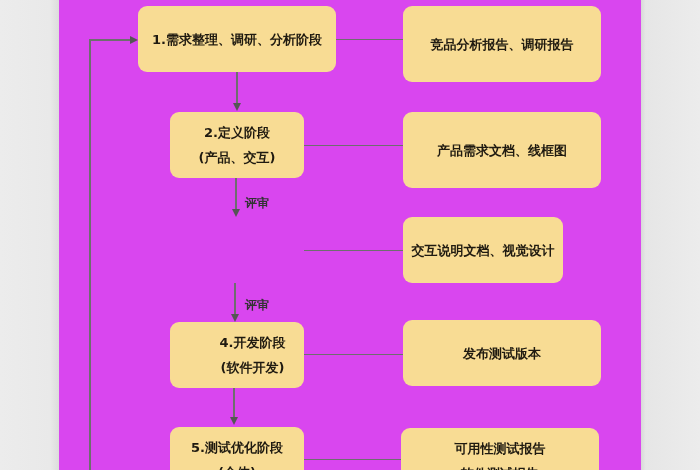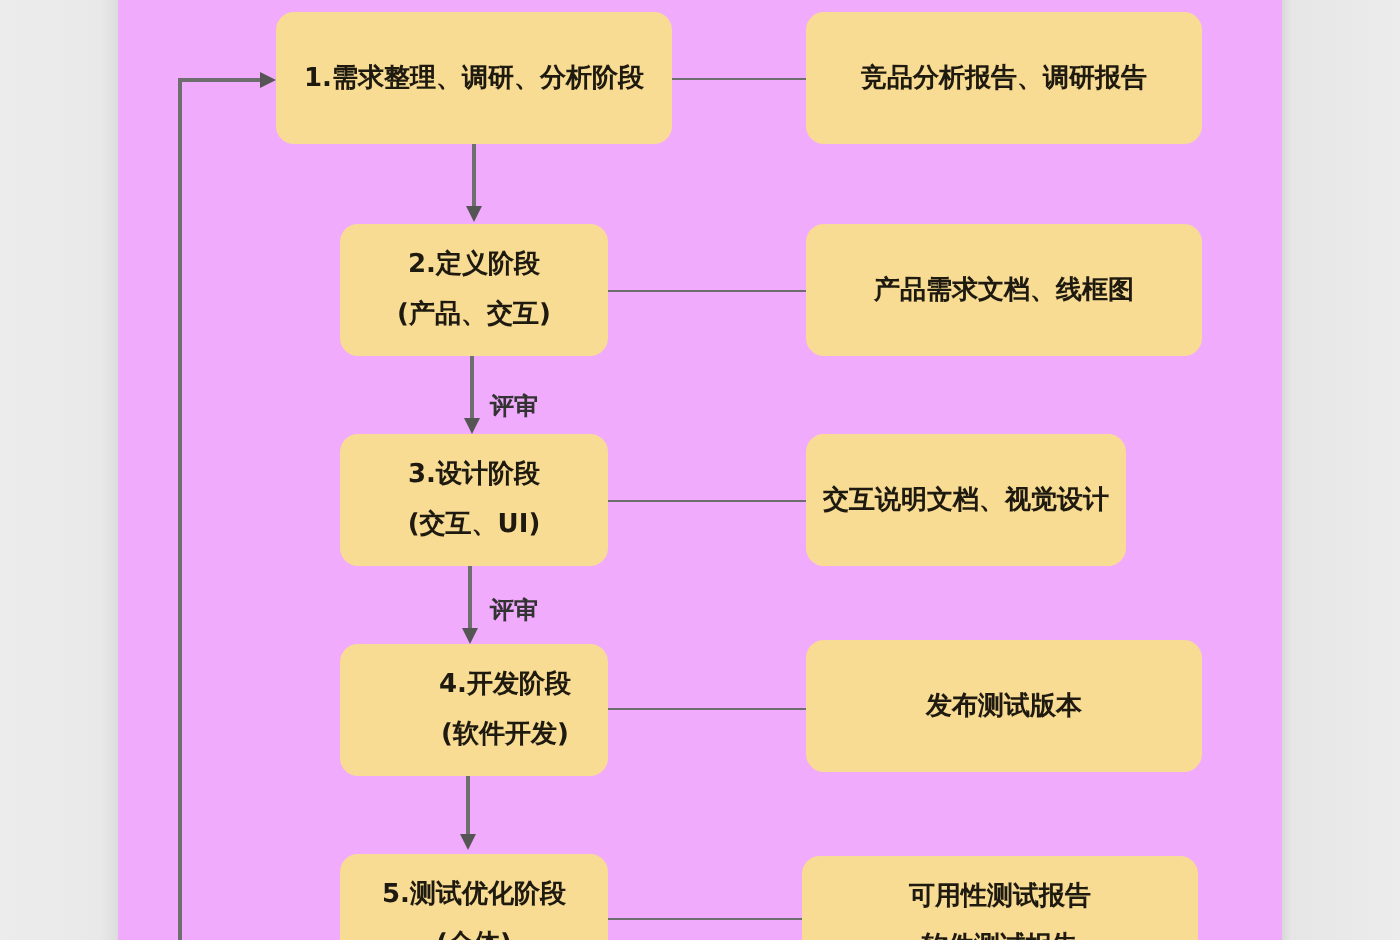--- a/index.html
+++ b/index.html
@@ -11,21 +11,21 @@
   .margin-left {
     position: absolute; left: 0; top: 0; width: 59px; height: 470px;
     background: linear-gradient(to right, #ececec 0%, #e9e9e9 85%, #dcdcdc 100%);
   }
   .margin-right {
     position: absolute; left: 641px; top: 0; width: 59px; height: 470px;
     background: linear-gradient(to right, #d8d8d8 0%, #e6e6e6 8%, #ececec 100%);
   }
   .page {
     position: absolute; left: 59px; top: 0; width: 582px; height: 470px;
-    background: #f0abfc;
+    background: #d946ef;
   }
   .box {
     position: absolute; background: #f8dc94; border-radius: 9px;
     display: flex; flex-direction: column; align-items: center; justify-content: center;
     color: #1f1a10; font-weight: bold; font-size: 13px; line-height: 25px;
     text-align: center; box-sizing: border-box;
   }
   .box span { display: block; white-space: nowrap; }
   .line { position: absolute; background: #6e6e6e; }
   .arrow-down {
@@ -52,44 +52,40 @@
 <div class="page">
 
   <div class="line" style="left:30px; top:39px; width:2px; height:431px;"></div>
   <div class="line" style="left:30px; top:39px; width:42px; height:2px;"></div>
   <div class="arrow-right" style="left:71px; top:36px;"></div>
 
   <div class="box" style="left:79px; top:6px; width:198px; height:66px;">
     <span>1.需求整理、调研、分析阶段</span>
   </div>
   <div class="line" style="left:277px; top:39px; width:67px; height:1px;"></div>
-  <div class="box" style="left:344px; top:6px; width:198px; height:66px;align-items:center;">
+  <div class="box" style="left:344px; top:6px; width:198px; height:76px;align-items:center;">
     <span>竞品分析报告、调研报告</span>
   </div>
 
   <div class="line" style="left:177px; top:72px; width:2px; height:32px;"></div>
   <div class="arrow-down" style="left:174px; top:103px;"></div>
 
   <div class="box" style="left:111px; top:112px; width:134px; height:66px;">
     <span>2.定义阶段</span>
     <span>(产品、交互)</span>
   </div>
   <div class="line" style="left:245px; top:145px; width:99px; height:1px;"></div>
-  <div class="box" style="left:344px; top:112px; width:198px; height:66px;">
+  <div class="box" style="left:344px; top:112px; width:198px; height:76px;">
     <span>产品需求文档、线框图</span>
   </div>
 
   <div class="line" style="left:176px; top:178px; width:2px; height:32px;"></div>
   <div class="arrow-down" style="left:173px; top:209px;"></div>
   <div class="review" style="left:186px; top:195px;">评审</div>
 
-  <div class="box" style="left:111px; top:217px; width:134px; height:66px;">
-    <span>3.设计阶段</span>
-    <span>(交互、UI)</span>
-  </div>
   <div class="line" style="left:245px; top:250px; width:99px; height:1px;"></div>
   <div class="box" style="left:344px; top:217px; width:160px; height:66px;">
     <span>交互说明文档、视觉设计</span>
   </div>
 
   <div class="line" style="left:175px; top:283px; width:2px; height:32px;"></div>
   <div class="arrow-down" style="left:172px; top:314px;"></div>
   <div class="review" style="left:186px; top:297px;">评审</div>
 
   <div class="box" style="left:111px; top:322px; width:134px; height:66px;padding-left:31px;">

